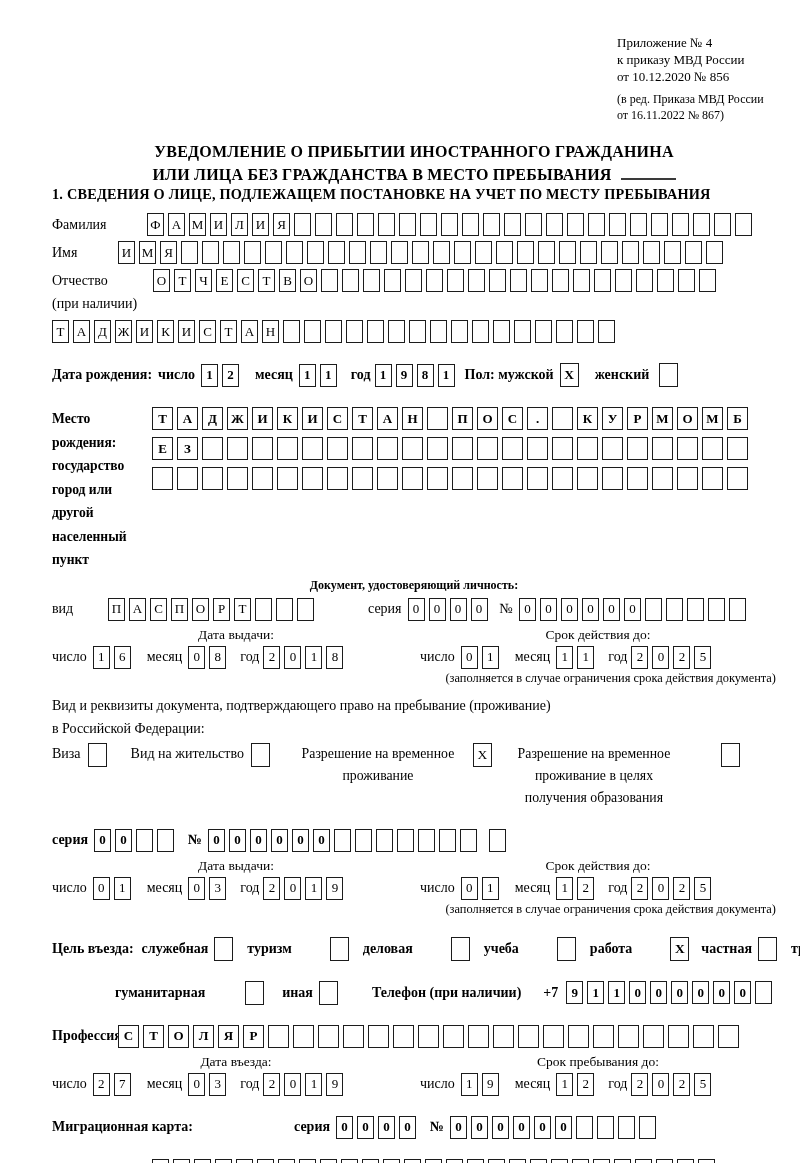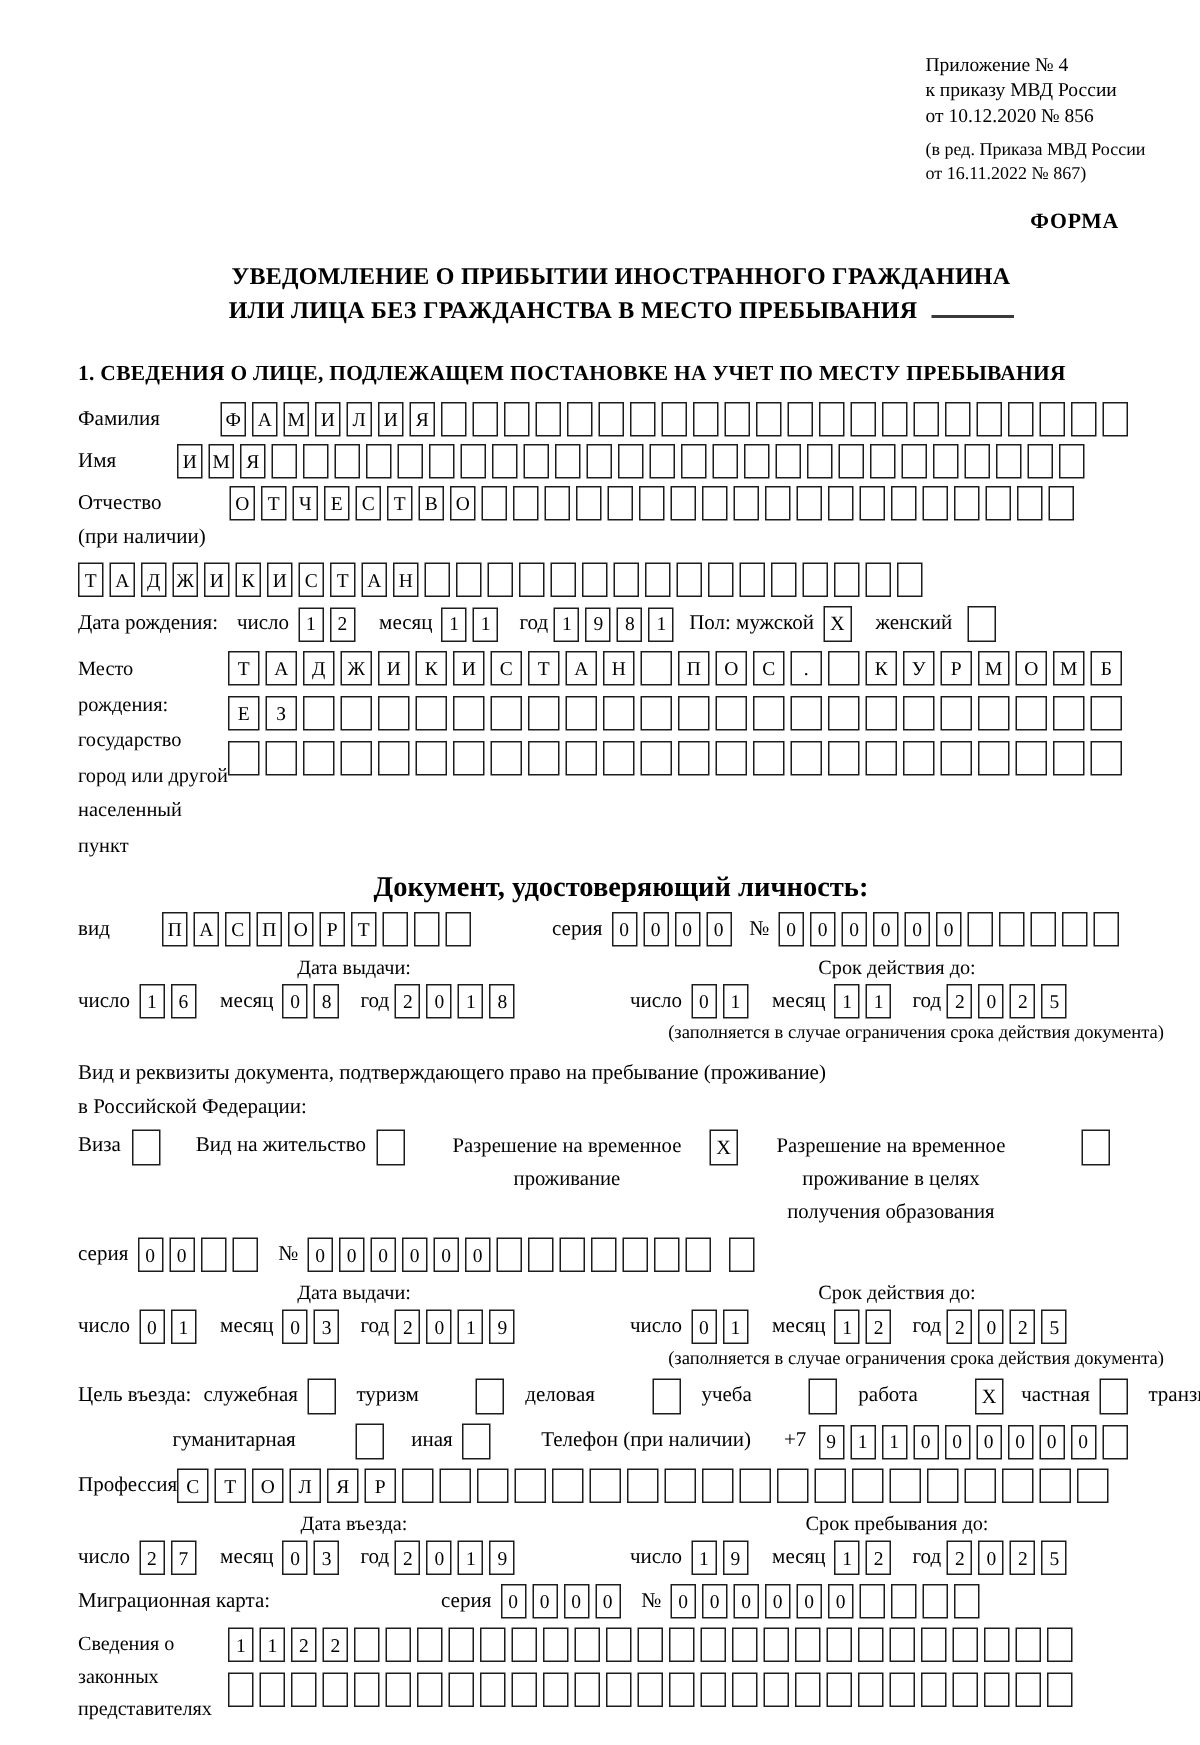--- a/index.html
+++ b/index.html
@@ -6,21 +6,21 @@
   .page{position:relative;width:800px;height:1163px;box-sizing:border-box;
         padding:34px 24px 0 52px;background:#fff;color:#000;
         font-family:"Liberation Serif","DejaVu Serif",serif;overflow:hidden;}
   
   .ref{margin-left:565px;font-size:13px;line-height:1.32;}
   .ref .sub{font-size:12px;margin-top:7px;line-height:1.3;}
   .forma{font-weight:bold;font-size:14.5px;text-align:right;padding-right:30px;margin-top:16px;letter-spacing:.5px;}
   
   .title{text-align:center;font-weight:bold;font-size:16px;margin-top:16px;line-height:1.45;letter-spacing:.2px;}
   .blank-line{display:inline-block;width:55px;height:14px;border-bottom:2px solid #3a3a3a;margin-left:9px;}
-  .sec-head{font-weight:bold;font-size:14.3px;margin-top:22px;letter-spacing:.2px;}
+  .sec-head{font-weight:bold;font-size:14.3px;letter-spacing:.2px;}
   
   .row{display:flex;align-items:center;margin-top:5px;}
   .row.top{align-items:flex-start;}
   .lbl{font-size:14px;flex-shrink:0;}
   .lblcol{display:flex;flex-direction:column;flex-shrink:0;}
   .lblcol .lbl{line-height:23px;}
   .grid{display:flex;flex-shrink:0;}
   .cell{width:15px;height:21px;border:1.5px solid #1c1c1c;margin-right:4px;display:flex;
         align-items:center;justify-content:center;font-size:13px;flex-shrink:0;background:#fff;}
   .wide .cell{width:19px;}
@@ -32,21 +32,21 @@
   .w-patr{width:101px;}
   .w-cit{width:85px;}
   .w-birth{width:106px;}
   .w-bp{width:100px;}
   .w-bp .lbl{font-size:13.6px;line-height:23.5px;}
   .w-kind{width:56px;}
   .w-prof{width:66px;}
   .w-mc{width:178px;}
   
   .gridcol .grid{margin-bottom:7px;}
-  .doc-head{text-align:center;font-weight:bold;font-size:19px;margin-top:6px;}
+  .doc-head{text-align:center;font-weight:bold;font-size:12px;margin-top:6px;}
   
   .date-pair{display:flex;margin-top:6px;}
   .dp-left{width:368px;display:flex;flex-direction:column;flex-shrink:0;}
   .dp-right{flex:1;display:flex;flex-direction:column;}
   .dp-head{font-size:13.5px;text-align:center;margin-bottom:3px;}
   .dfields{display:flex;align-items:center;}
   .note{font-size:12.4px;text-align:right;margin-top:2px;}
   .para{font-size:14px;margin-top:9px;line-height:1.5;}
   
   .options{display:flex;align-items:flex-start;margin-top:4px;}
@@ -60,37 +60,36 @@
   
   .rep-lbls{width:100px;flex-shrink:0;}
   .rep-lbls .lbl{display:block;font-size:13.4px;line-height:21.5px;}
   .sep-last .cell:last-child{margin-left:8px;}
   
   .ml4{margin-left:4px;}.ml6{margin-left:6px;}.ml8{margin-left:8px;}.ml10{margin-left:10px;}
   .ml12{margin-left:12px;}.ml14{margin-left:14px;gap:32px;}.ml16{margin-left:16px;}.ml18{margin-left:18px;}
   .ml20{margin-left:20px;justify-content:center;}.ml22{margin-left:22px;}.ml24{margin-left:24px;}.ml34{margin-left:34px;}
   .ml50{margin-left:50px;}.ml63{margin-left:63px;gap:34px;}.ml64{margin-left:64px;}
   .mr4{margin-right:4px;}.mr6{margin-right:6px;}
-  .mt2{margin-top:2px;}.mt8{margin-top:6px;}.mt10{margin-top:10px;gap:29px;}
+  .mt2{margin-top:2px;}.mt8{margin-top:20px;font-weight:bold;}.mt10{margin-top:10px;gap:29px;}
 </style>
 </head>
 <body>
 
 <div class="page">
 
   <div class="ref">
     <div>Приложение № 4</div>
     <div>к приказу МВД России</div>
     <div>от 10.12.2020 № 856</div>
     <div class="sub">
       <div>(в ред. Приказа МВД России</div>
       <div>от 16.11.2022 № 867)</div>
     </div>
   </div>
-  <div class="forma">ФОРМА</div>
 
   <div class="title">
     <div>УВЕДОМЛЕНИЕ О ПРИБЫТИИ ИНОСТРАННОГО ГРАЖДАНИНА</div>
     <div>
       <span>ИЛИ ЛИЦА БЕЗ ГРАЖДАНСТВА В МЕСТО ПРЕБЫВАНИЯ</span><span class="blank-line"></span>
     </div>
   </div>
 
   <div class="sec-head">1. СВЕДЕНИЯ О ЛИЦЕ, ПОДЛЕЖАЩЕМ ПОСТАНОВКЕ НА УЧЕТ ПО МЕСТУ ПРЕБЫВАНИЯ</div>
 

